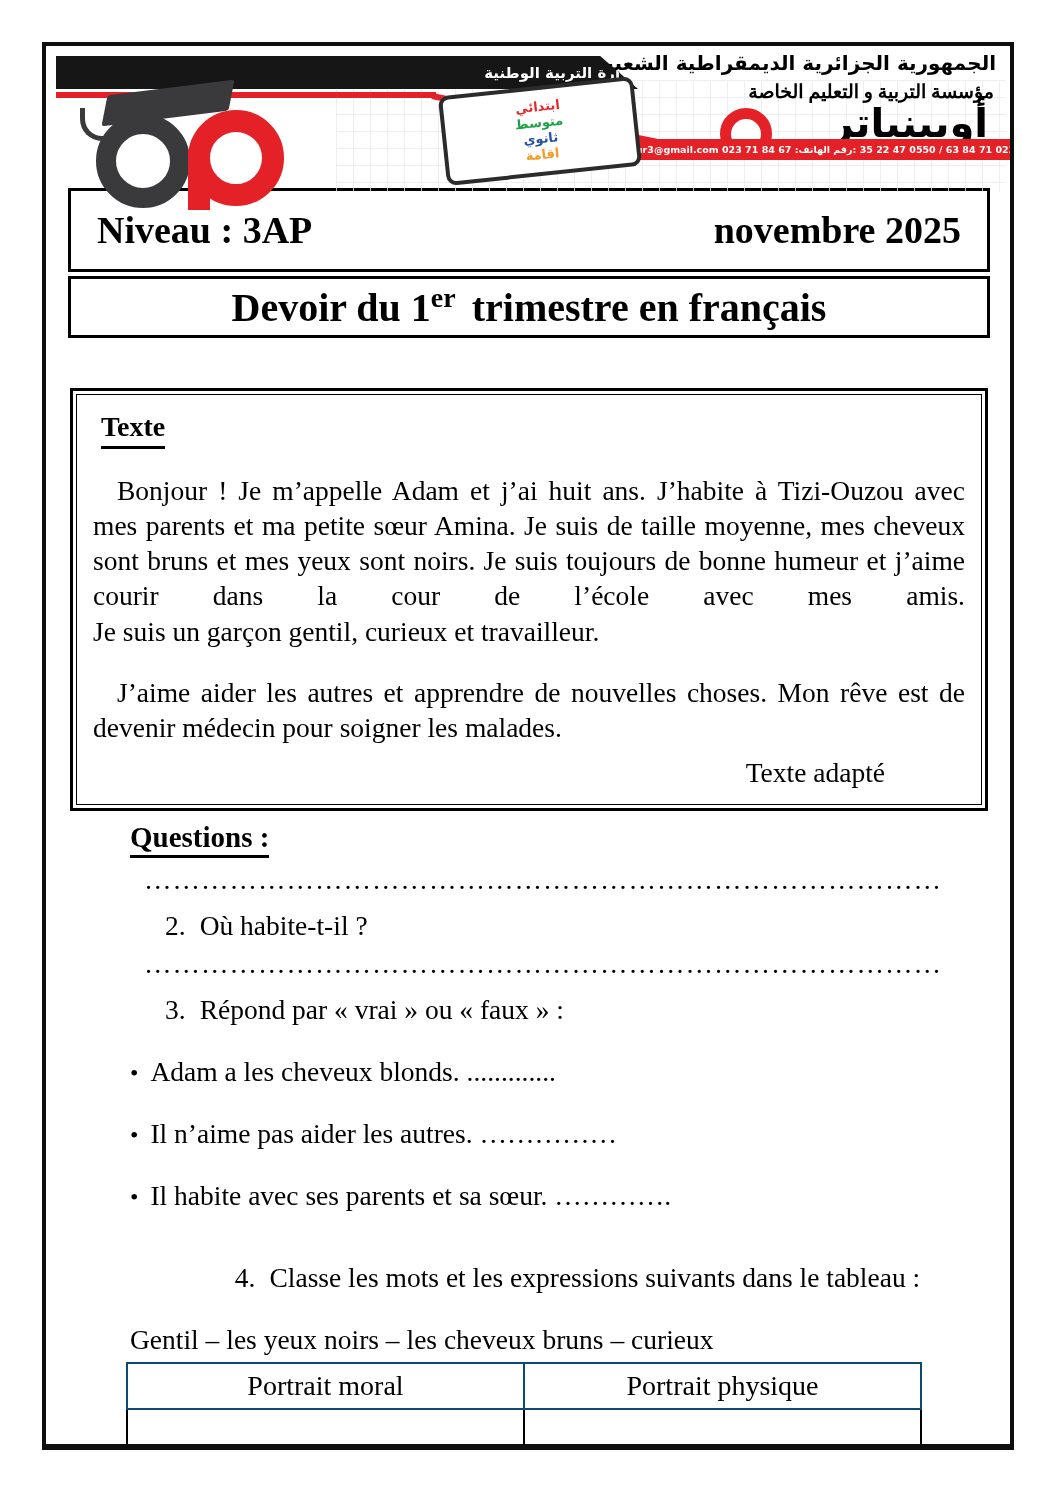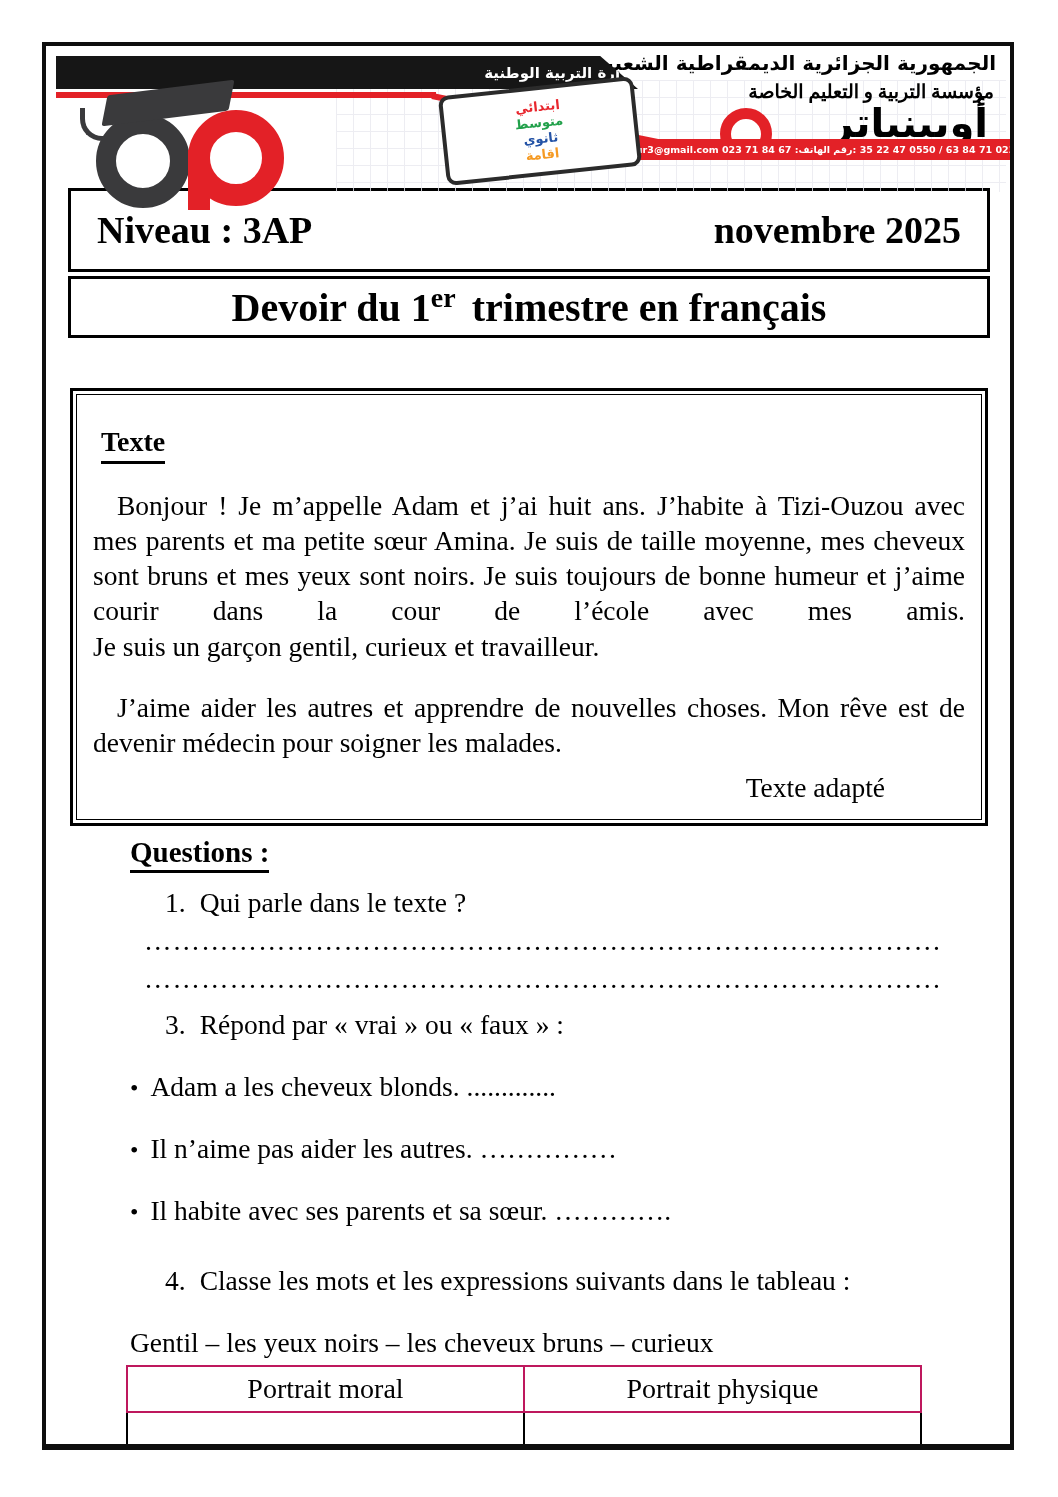--- a/index.html
+++ b/index.html
@@ -36,43 +36,43 @@
   .institution{position:absolute;right:16px;top:34px;font-family:Liberation Serif, serif;font-weight:bold;font-size:19px;direction:rtl;letter-spacing:1px;z-index:2;}
   .school{position:absolute;right:22px;top:54px;font-family:"DejaVu Sans",sans-serif;font-weight:bold;font-size:40px;direction:rtl;z-index:2;}
   .school-dot{position:absolute;right:238px;top:62px;width:30px;height:30px;border:11px solid #e32127;border-radius:50%;z-index:1;background:#fff;}
 
   
   .info-box{margin:0 20px 0 22px;border:3px solid #000;display:flex;justify-content:space-between;align-items:center;height:54px;padding:12px 26px;font-weight:bold;font-size:38px;}
   .title-box{margin:4px 20px 0 22px;border:3px solid #000;height:56px;display:flex;align-items:center;justify-content:center;font-weight:bold;font-size:40px;}
   .title-box sup{font-size:28px;margin-right:6px;}
 
   .text-box{margin:50px 22px 0 24px;border:3px solid #000;padding:3px;}
-  .text-box-inner{border:1px solid #000;padding:25px 16px 12px;font-size:27.5px;line-height:1.28;}
+  .text-box-inner{border:1px solid #000;padding:10px 16px 12px;font-size:27.5px;line-height:1.28;}
   .texte-heading{font-weight:bold;font-size:28px;display:inline-block;border-bottom:3px solid #000;padding-bottom:1px;margin:4px 0 24px 8px;}
   .p1a{text-align:justify;text-align-last:justify;text-indent:24px;margin:0;}
   .p1b{margin:0;}
   .p2{text-align:justify;text-indent:24px;margin:26px 0 0;}
   .credit{text-align:right;padding-right:80px;margin-top:10px;margin-bottom:2px;}
 
   
   .questions{margin:10px 20px 0 24px;font-size:27.5px;}
   .q-heading{font-weight:bold;font-size:29px;display:inline-block;border-bottom:3px solid #000;padding-bottom:1px;margin-left:60px;}
   .q-item{margin:14px 0 0 95px;}
   .q-item .num{margin-right:14px;}
   .q-dots{margin:6px 0 0 74px;white-space:nowrap;overflow:hidden;width:800px;letter-spacing:1px;}
   .bullet{margin:30px 0 0 60px;}
   .bullet:first-of-type{margin-top:38px;}
   .bullet::before{content:"\2022";margin-right:12px;font-size:24px;}
-  .item4{margin:38px 0 0 95px;}
+  .item4{margin:50px 0 0 95px;text-align:center;}
   .item4 .num{margin-right:14px;}
 
   
   .word-bank{margin:30px 0 0 60px;font-size:27.5px;}
   table.classify{margin:6px 0 0 56px;border-collapse:collapse;width:796px;font-size:27.5px;table-layout:fixed;}
-  table.classify th{border:2px solid #be185d;font-weight:normal;text-align:center;height:42px;font-size:28px;}
+  table.classify th{border:2px solid #0c4a6e;font-weight:normal;text-align:center;height:42px;font-size:28px;}
   table.classify td{border:2px solid #000;vertical-align:top;padding:14px 6px 4px 8px;height:124px;}
   .cell-dots{white-space:nowrap;overflow:hidden;}
   .cell-dots.first{margin-bottom:44px;}
 </style>
 </head>
 <body>
 
 <div class="frame">
 
   <div class="header">
@@ -119,25 +119,25 @@
       <p class="p1a">Bonjour ! Je m’appelle Adam et j’ai huit ans. J’habite à Tizi-Ouzou avec mes parents et ma petite sœur Amina. Je suis de taille moyenne, mes cheveux sont bruns et mes yeux sont noirs. Je suis toujours de bonne humeur et j’aime courir dans la cour de l’école avec mes amis.</p>
       <p class="p1b">Je suis un garçon gentil, curieux et travailleur.</p>
       <p class="p2">J’aime aider les autres et apprendre de nouvelles choses. Mon rêve est de devenir médecin pour soigner les malades.</p>
       <div class="credit">Texte adapté</div>
     </div>
   </div>
 
   <div class="questions">
     <span class="q-heading">Questions :</span>
 
-    <div class="q-item">
-      <span class="num">1.</span><span>Qui parle dans le texte ?</span>
-    </div>
     <div class="q-dots">…………………………………………………………………………………………………………</div>
 
+    <div class="q-item">
+      <span class="num">2.</span><span>Où habite-t-il ?</span>
+    </div>
     <div class="q-dots">…………………………………………………………………………………………………………</div>
 
     <div class="q-item">
       <span class="num">3.</span><span>Répond par « vrai » ou « faux » :</span>
     </div>
 
     <div class="bullet">Adam a les cheveux blonds. .............</div>
     <div class="bullet">Il n’aime pas aider les autres. ……………</div>
     <div class="bullet">Il habite avec ses parents et sa sœur. ………….</div>
 

